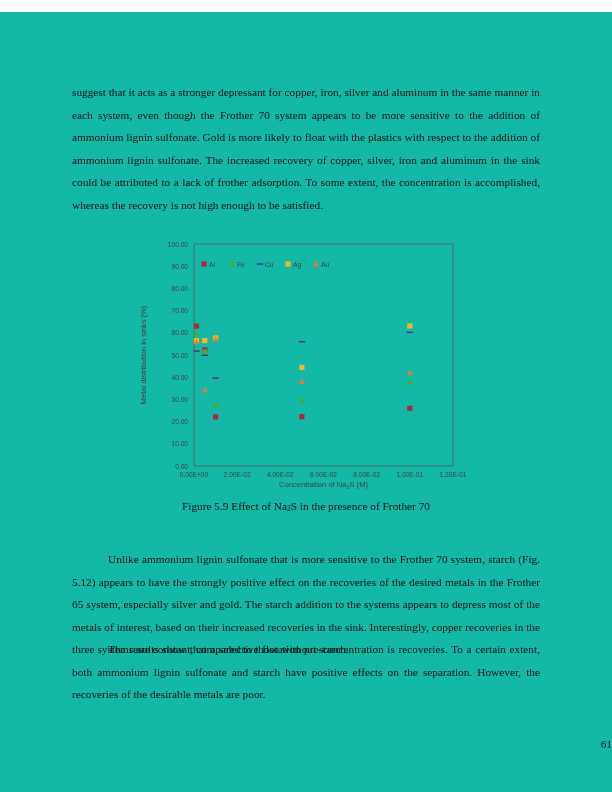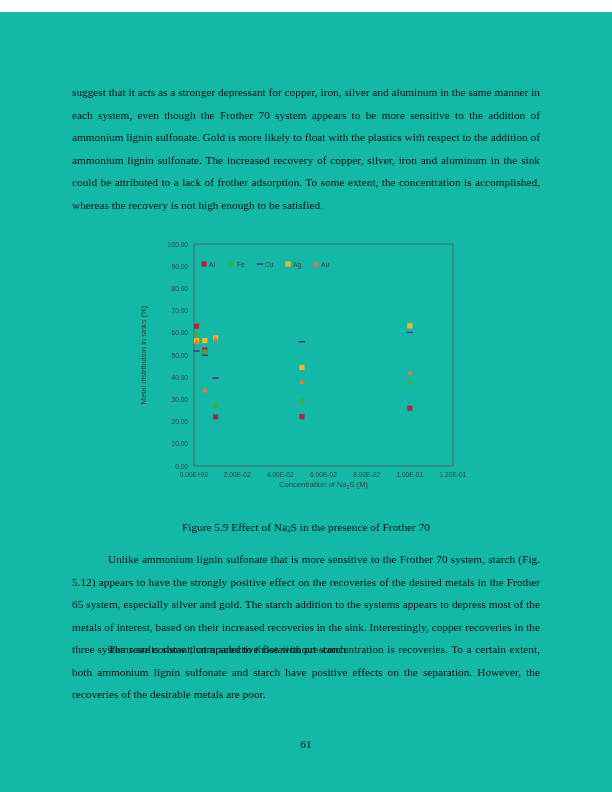--- a/index.html
+++ b/index.html
@@ -9,25 +9,25 @@
     position: absolute; left: 72px; width: 468px;
     font-family: "Liberation Serif", serif; font-size: 11.3px; line-height: 22.6px;
     color: #111; text-align: justify; margin: 0;
   }
   .para.indent { text-indent: 36px; }
   #p1 { top: 69px; }
   #p2 { top: 536px; }
   #p3 { top: 626px; }
   .caption {
     position: absolute; left: 72px; width: 468px; top: 488px; text-align: center;
-    font-family: "Liberation Serif", serif; font-size: 11.3px; color: #111; margin-top: 21px;
+    font-family: "Liberation Serif", serif; font-size: 11.3px; color: #111;
   }
   .caption sub { font-size: 7.5px; vertical-align: -1px; }
   .pagenum {
-    position: absolute; left: 0; width: 612px; top: 726px; text-align: center;
+    position: absolute; left: 0; width: 612px; top: 726px; text-align: right;
     font-family: "Liberation Serif", serif; font-size: 11.3px; color: #111;
   }
   .chart { position: absolute; left: 135px; top: 222px; width: 345px; height: 262px; }
   .chart svg { width: 345px; height: 262px; overflow: visible; }
   .chart text { font-family: "Liberation Sans", sans-serif; fill: #404040; }
 </style>
 </head>
 <body>
 
 <div class="page">

